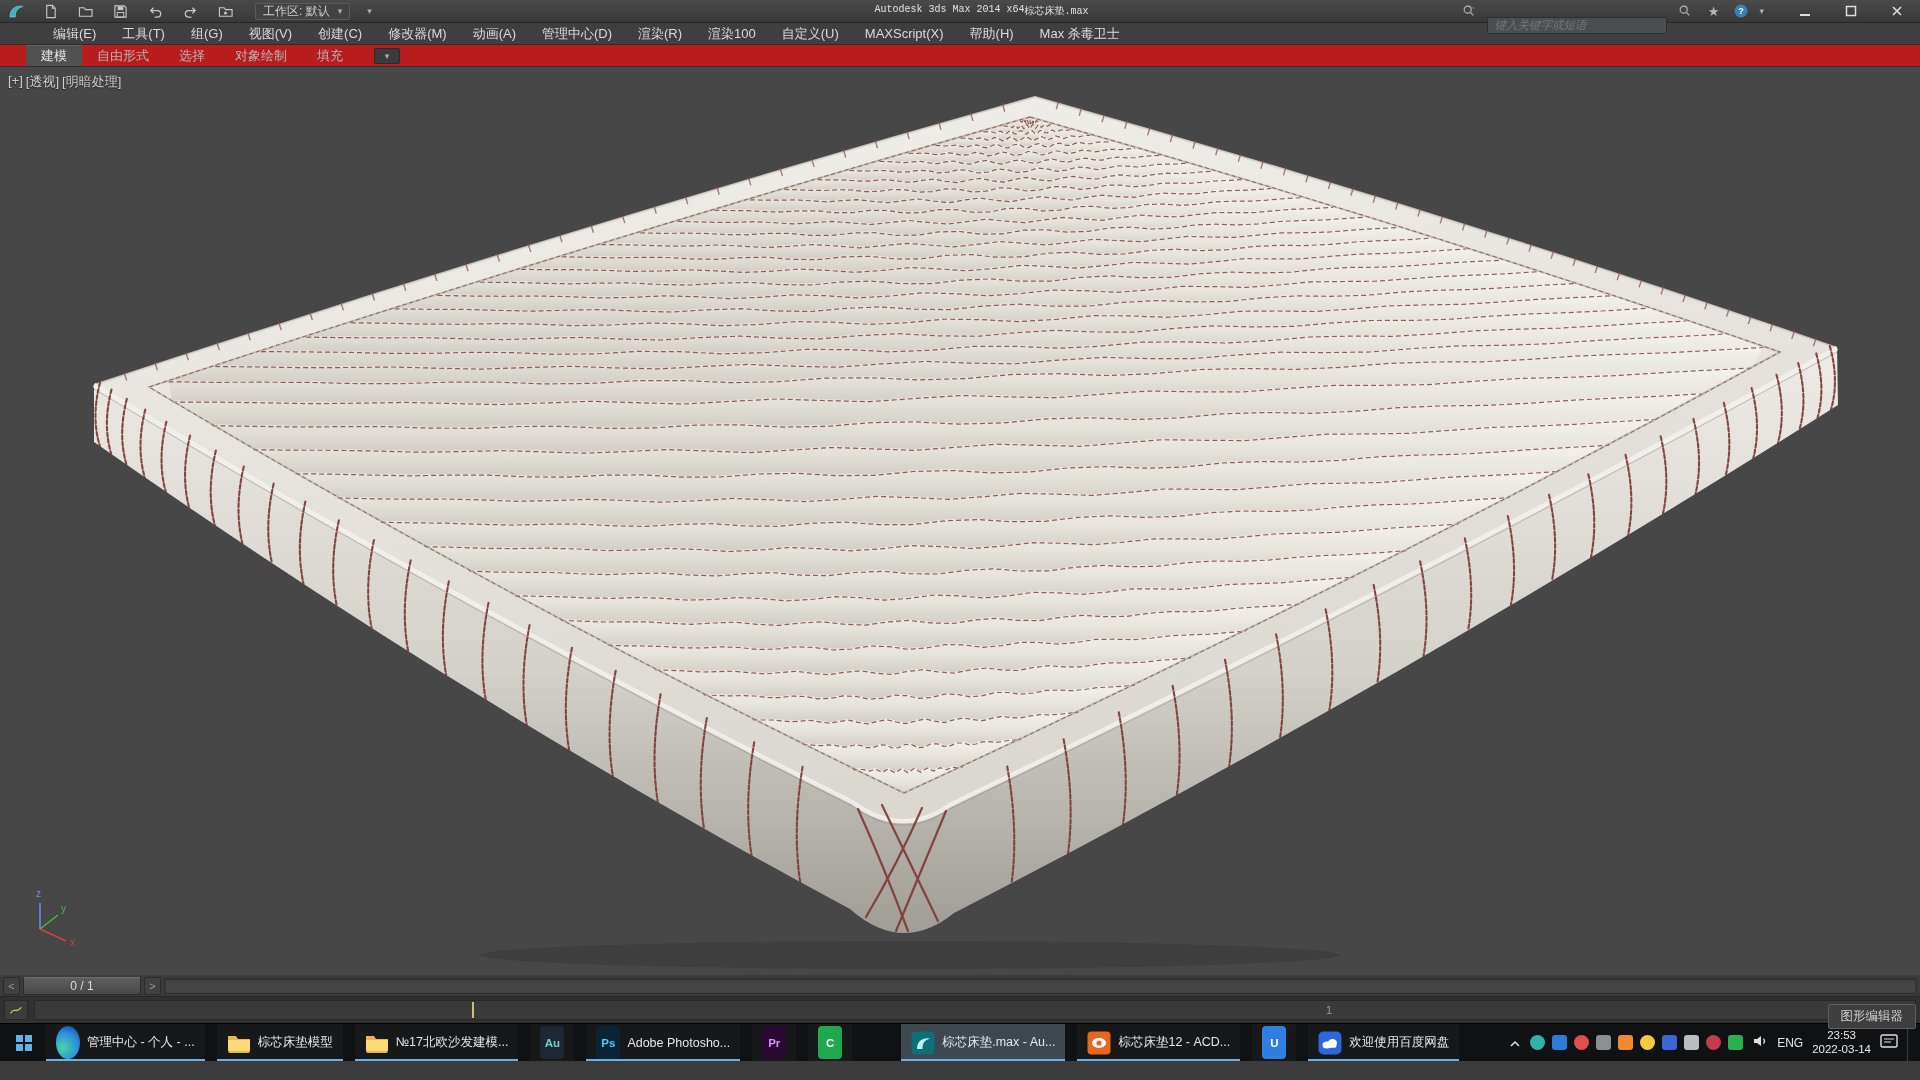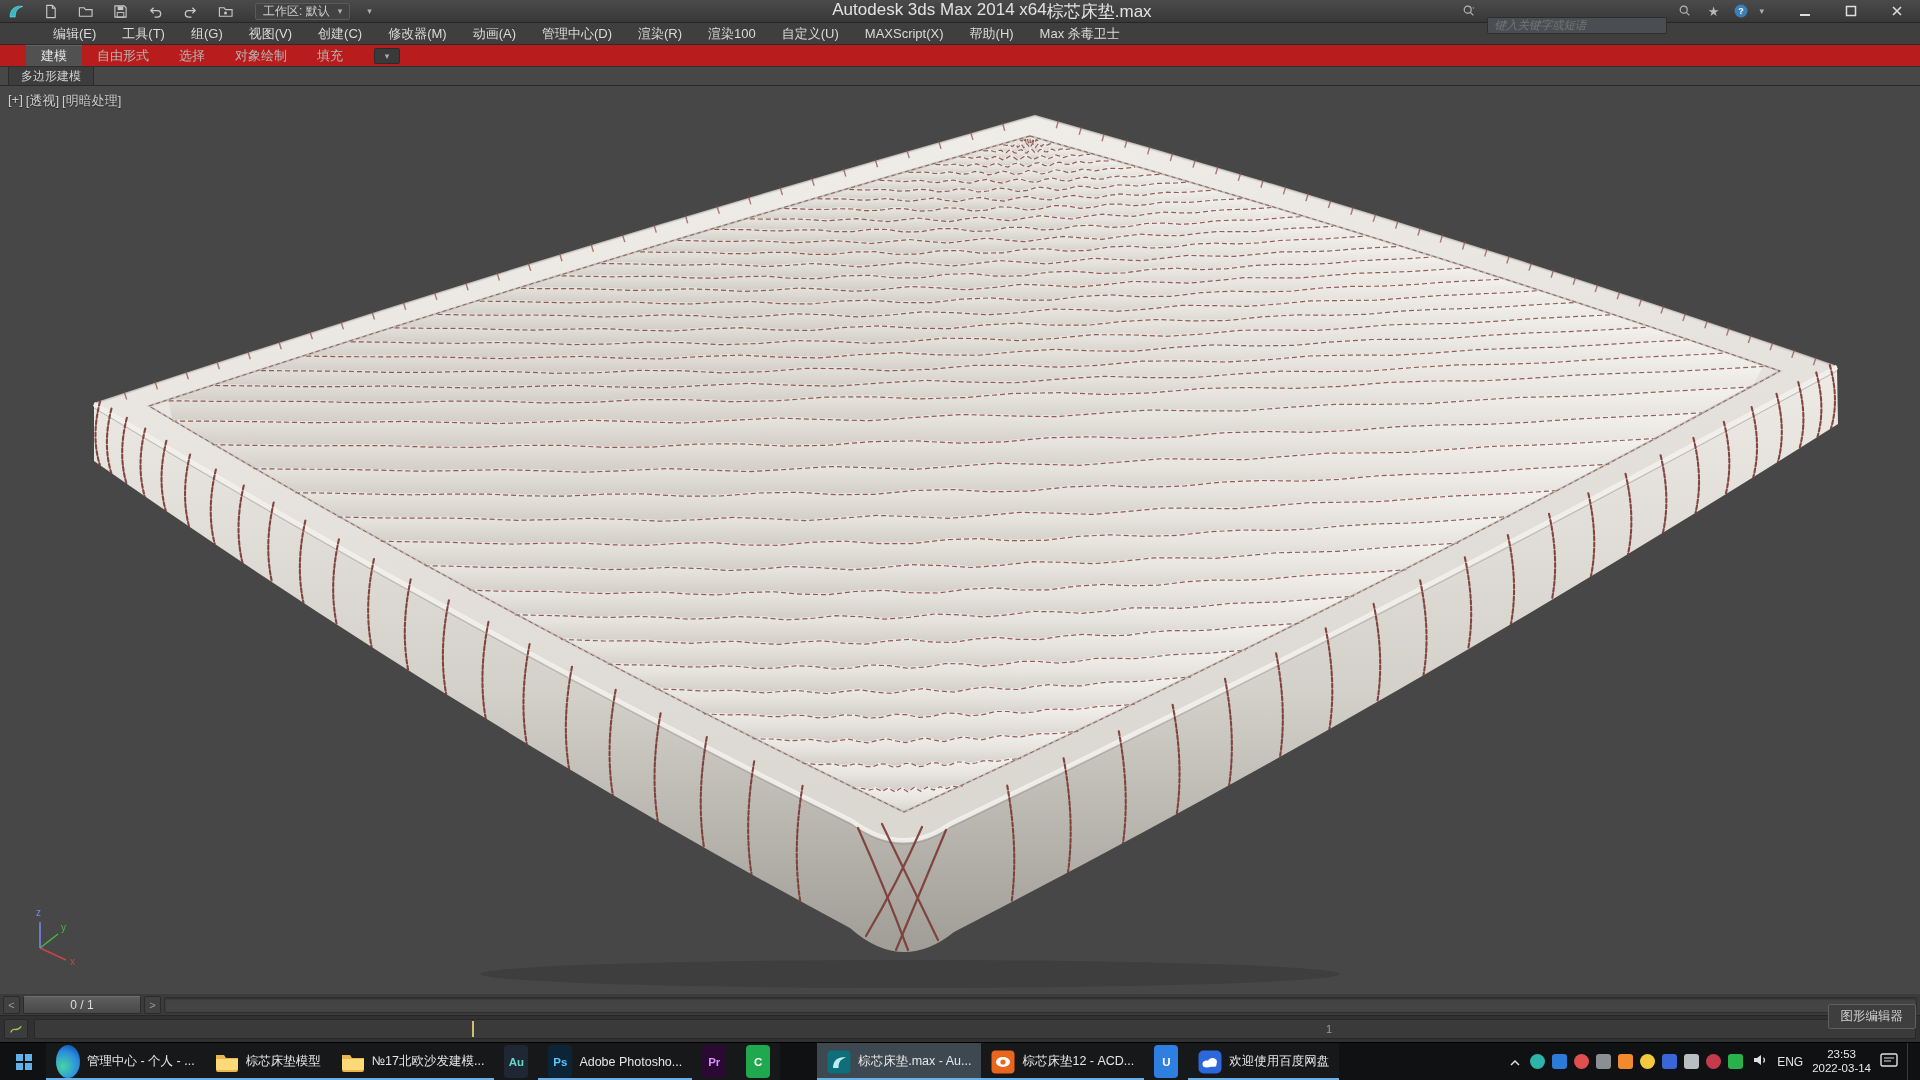--- a/index.html
+++ b/index.html
@@ -7,21 +7,21 @@
 body{font-family:"Liberation Sans","DejaVu Sans",sans-serif;background:#2a2a2a;cursor:default;}
 .app{position:relative;width:1920px;height:1080px;background:#3b3b3b;}
 
 
 .titlebar{height:23px;background:linear-gradient(#4a4a4a,#383838);display:flex;align-items:center;padding-left:4px;color:#d8d8d8;border-bottom:1px solid #262626;position:relative;}
 .qat{display:flex;align-items:center;gap:12px;height:100%;}
 .qat .btn{width:23px;height:20px;display:flex;align-items:center;justify-content:center;background:transparent;border:0;}
 .qat .btn svg{display:block;}
 .workspace{display:flex;align-items:center;gap:8px;height:17px;padding:0 7px;margin-left:6px;background:#424242;border:1px solid #5a5a5a;border-radius:2px;font-size:12px;color:#cfcfcf;}
 .caret{font-size:9px;color:#b0b0b0;}
-.title-center{position:absolute;left:50%;transform:translateX(-40%);display:flex;font-size:17px;color:#e2e2e2;white-space:nowrap;}
+.title-center{position:absolute;left:50%;transform:translateX(-40%);display:flex;font-size:10px;color:#e2e2e2;white-space:nowrap;font-family:Liberation Mono, monospace;}
 .infocenter{margin-left:auto;display:flex;align-items:center;gap:8px;height:100%;}
 .search-box{width:180px;height:17px;background:#4a4e52;border:1px solid #2e2e2e;color:#b8b8b8;font-style:italic;font-size:11.5px;padding:0 6px;border-radius:2px;outline:none;margin-top:28px;}
 .ic-btn{width:20px;height:20px;display:flex;align-items:center;justify-content:center;background:transparent;border:0;color:#b8b8b8;font-size:12px;}
 .winbtns{display:flex;margin-left:10px;height:100%;}
 .winbtn{width:46px;height:100%;display:flex;align-items:center;justify-content:center;background:transparent;border:0;}
 
 
 .menubar{height:22px;background:#3f3f3f;border-bottom:1px solid #2c2c2c;display:flex;align-items:center;padding-left:40px;}
 .menu-item{padding:0 13px;font-size:13px;color:#dadada;height:100%;display:flex;align-items:center;white-space:nowrap;}
 
@@ -49,21 +49,21 @@
 .ruler{position:relative;flex:1;height:20px;background:#3a3a3a;border:1px solid #282828;}
 .ruler .tick{position:absolute;left:437px;top:1px;bottom:1px;width:2px;background:#cdc06a;}
 .ruler .end-label{position:absolute;left:1291px;top:3px;font-size:11px;color:#999;}
 .expert-btn{position:absolute;right:4px;top:1004px;height:25px;padding:0 12px;background:#3e3e3e;color:#d0d0d0;border:1px solid #5f5f5f;border-radius:2px;font-size:12.5px;z-index:6;}
 
 
 .taskbar{height:38px;background:#0f1113;border-top:1px solid #000;display:flex;align-items:stretch;padding-left:2px;color:#e2e2e2;}
 .start{width:44px;display:flex;align-items:center;justify-content:center;background:transparent;border:0;}
 .start .winlogo{display:grid;grid-template-columns:7px 7px;grid-template-rows:7px 7px;gap:2px;}
 .start .winlogo i{background:#5fb3e8;display:block;}
-#task-items{display:flex;align-items:stretch;gap:0;}
+#task-items{display:flex;align-items:stretch;gap:12px;}
 .task-item{display:flex;align-items:center;gap:7px;padding:0 10px;max-width:190px;position:relative;font-size:12.5px;background:rgba(255,255,255,.03);}
 .task-item.running::after{content:"";position:absolute;left:0;right:0;bottom:0;height:2px;background:#6ab0e8;}
 .task-item.active{background:#3d4850;margin-left:37px;}
 .task-label{white-space:nowrap;overflow:hidden;text-overflow:ellipsis;max-width:135px;color:#e6e6e6;}
 .task-icon{width:24px;height:33px;flex:0 0 24px;display:flex;align-items:center;justify-content:center;}
 .task-icon.icon-square{border-radius:4px;font-weight:bold;font-size:11.5px;}
 .task-icon.icon-edge{border-radius:50%;background:radial-gradient(circle at 30% 65%,#45d6a3,#2b8de0 55%,#1456ad 85%);}
 .tray{margin-left:auto;display:flex;align-items:center;gap:9px;padding:0 8px;}
 .tray-dot{width:15px;height:15px;border-radius:3px;display:inline-block;}
 .tray-dot.round{border-radius:50%;}
@@ -195,23 +195,20 @@
         <div class="ribbon-tab">自由形式</div>
         <div class="ribbon-tab">选择</div>
         <div class="ribbon-tab">对象绘制</div>
         <div class="ribbon-tab">填充</div>
       </div>
     <div class="ribbon-min">
         <span>▾</span>
       </div>
   </div>
 
-  <div class="panel-row">
-    <div class="panel-tab">多边形建模</div>
-  </div>
 
   <div class="viewport" id="viewport" style="background: rgb(71, 71, 71);">
     <div class="vp-label">
       <span>[+]</span>
       <span>[透视]</span>
       <span>[明暗处理]</span>
     </div>
     <svg class="scene" id="mattress-svg" width="1920" height="908" viewBox="0 0 1920 908">
         <defs>
           <linearGradient id="topGrad" x1="0" y1="0" x2="0.25" y2="1">

